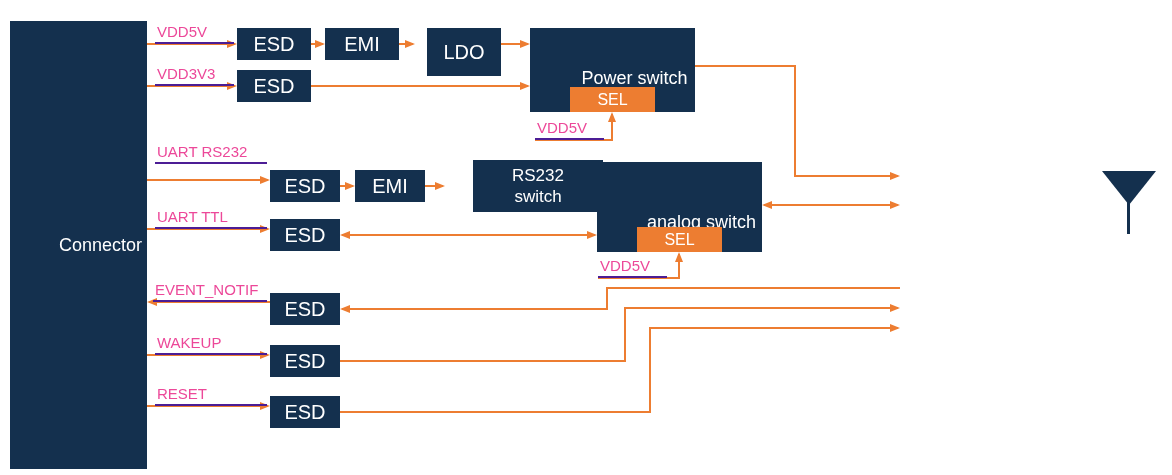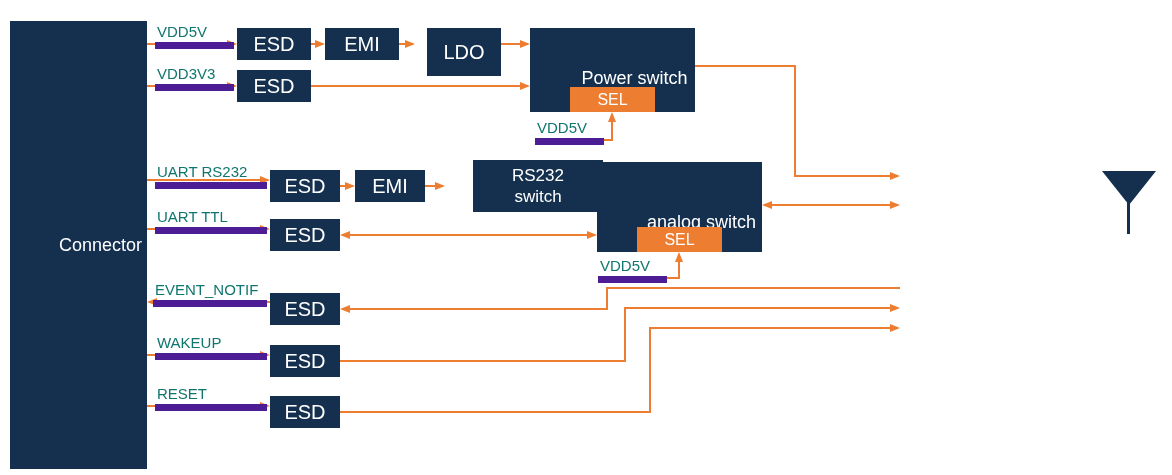--- a/index.html
+++ b/index.html
@@ -60,22 +60,22 @@
     font-size: 16px;
     display: flex;
     align-items: center;
     justify-content: center;
   }
   .sig-label {
     position: absolute;
     z-index: 3;
     font-size: 15px;
     line-height: 17px;
-    color: #0f766e;
-    border-bottom: 7px solid #4c1d95;
+    color: #ec4899;
+    border-bottom: 2px solid #4c1d95;
     padding: 0 0 2px 2px;
     box-sizing: content-box;
     white-space: nowrap;
   }
   .antenna { position: absolute; z-index: 2; }
   .ant-tri {
     position: absolute;
     left: 1102px;
     top: 171px;
     width: 0;
@@ -185,21 +185,21 @@
   </div>
 
 
   <div class="antenna">
     <div class="ant-stem"></div>
     <div class="ant-tri"></div>
   </div>
 
   <div class="sig-label" style="left:155px;top:23px;width:77px">VDD5V</div>
   <div class="sig-label" style="left:155px;top:65px;width:77px">VDD3V3</div>
-  <div class="sig-label" style="left:155px;top:163px;width:110px">UART RS232</div>
+  <div class="sig-label" style="left:155px;top:143px;width:110px">UART RS232</div>
   <div class="sig-label" style="left:155px;top:208px;width:110px">UART TTL</div>
   <div class="sig-label" style="left:153px;top:281px;width:112px">EVENT_NOTIF</div>
   <div class="sig-label" style="left:155px;top:334px;width:110px">WAKEUP</div>
   <div class="sig-label" style="left:155px;top:385px;width:110px">RESET</div>
   <div class="sig-label" style="left:535px;top:119px;width:67px">VDD5V</div>
   <div class="sig-label" style="left:598px;top:257px;width:67px">VDD5V</div>
 
 </div>
 
 </body></html>

